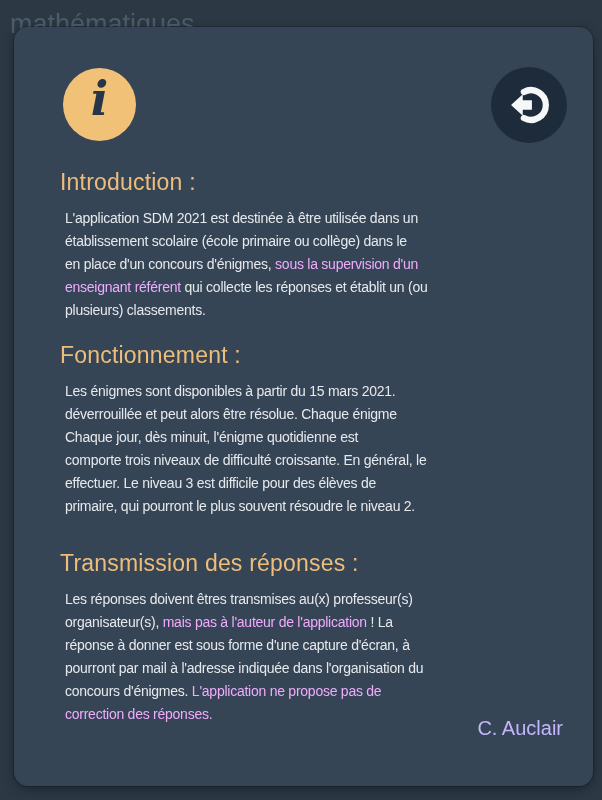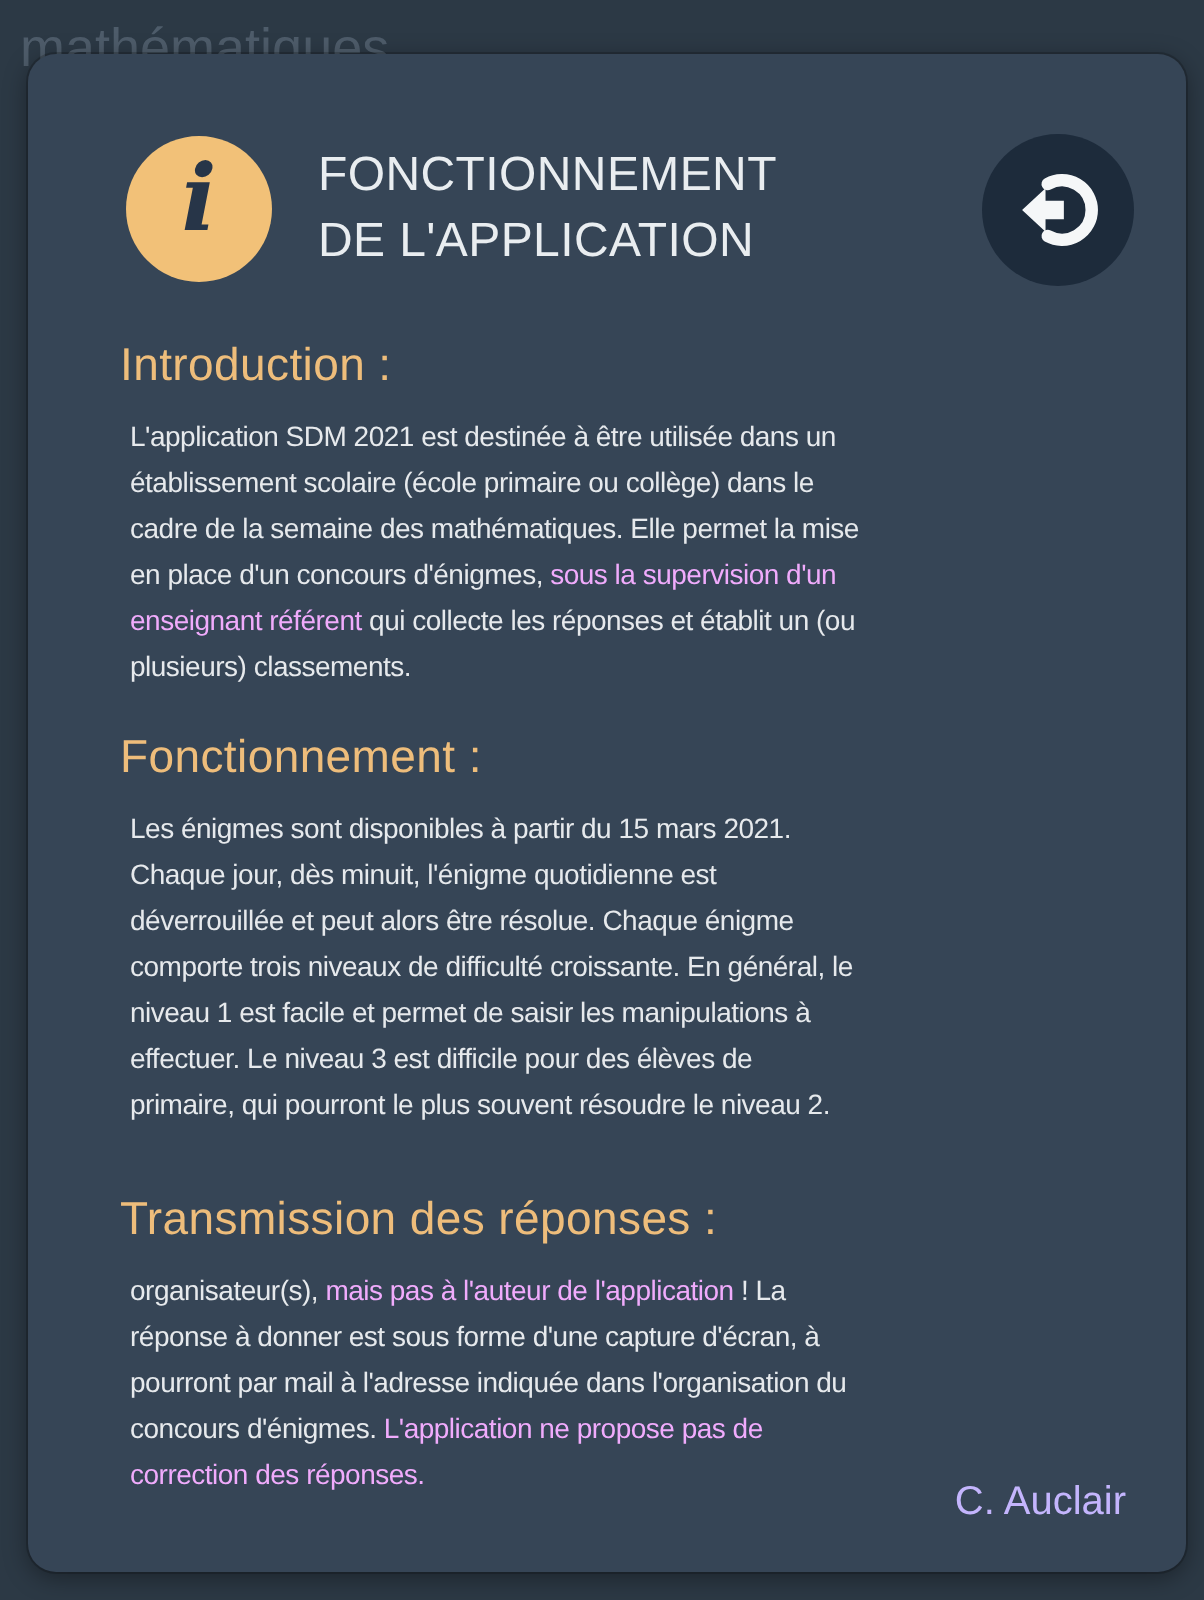--- a/index.html
+++ b/index.html
@@ -66,62 +66,57 @@
 
 <div class="bg-title">
   <div>mathématiques</div>
 </div>
 
 <div class="card">
   <div class="card-header">
     <div class="info-badge">
       <span>i</span>
     </div>
-    <div class="card-title">
-      <div>FONCTIONNEMENT</div>
-      <div>DE L'APPLICATION</div>
-    </div>
     <button class="close-btn">
       <span>
         <svg width="44" height="44" viewBox="0 0 24 24">
           <path d="M9.2 4.9 A 8.1 8.1 0 1 1 9.2 19.1" fill="none" stroke="#f5f7f8" stroke-width="3.4" stroke-linecap="round"></path>
           <path d="M2.2 12 L8.6 6.1 L8.6 9.45 L13.6 9.45 L13.6 14.55 L8.6 14.55 L8.6 17.9 Z" fill="#f5f7f8"></path>
         </svg>
       </span>
     </button>
   </div>
 
   <div class="content">
     <div id="sections">
         <div class="section s1">
           <h2>Introduction :</h2>
           <div class="para">
             <div class="line"><span>L'application SDM 2021 est destinée à être utilisée dans un</span></div>
             <div class="line"><span>établissement scolaire (école primaire ou collège) dans le</span></div>
-            <div class="line"><span>cadre de la semaine des mathématiques. Elle permet la mise</span></div>
             <div class="line"><span>en place d'un concours d'énigmes, </span><span class="red">sous la supervision d'un</span></div>
             <div class="line"><span class="red">enseignant référent </span><span>qui collecte les réponses et établit un (ou</span></div>
             <div class="line"><span>plusieurs) classements.</span></div>
           </div>
         </div>
         <div class="section s2">
           <h2>Fonctionnement :</h2>
           <div class="para">
             <div class="line"><span>Les énigmes sont disponibles à partir du 15 mars 2021.</span></div>
+            <div class="line"><span>déverrouillée et peut alors être résolue. Chaque énigme</span></div>
             <div class="line"><span>Chaque jour, dès minuit, l'énigme quotidienne est</span></div>
-            <div class="line"><span>déverrouillée et peut alors être résolue. Chaque énigme</span></div>
             <div class="line"><span>comporte trois niveaux de difficulté croissante. En général, le</span></div>
-            <div class="line"><span>niveau 1 est facile et permet de saisir les manipulations à</span></div>
             <div class="line"><span>effectuer. Le niveau 3 est difficile pour des élèves de</span></div>
             <div class="line"><span>primaire, qui pourront le plus souvent résoudre le niveau 2.</span></div>
           </div>
         </div>
         <div class="section s3">
           <h2>Transmission des réponses :</h2>
           <div class="para">
+            <div class="line"><span>Les réponses doivent êtres transmises au(x) professeur(s)</span></div>
             <div class="line"><span>organisateur(s), </span><span class="red">mais pas à l'auteur de l'application</span><span> ! La</span></div>
             <div class="line"><span>réponse à donner est sous forme d'une capture d'écran, à</span></div>
             <div class="line"><span>pourront par mail à l'adresse indiquée dans l'organisation du</span></div>
             <div class="line"><span>concours d'énigmes. </span><span class="red">L'application ne propose pas de</span></div>
             <div class="line"><span class="red">correction des réponses.</span></div>
           </div>
         </div>
       </div>
     <div class="signature">C. Auclair</div>
   </div>

